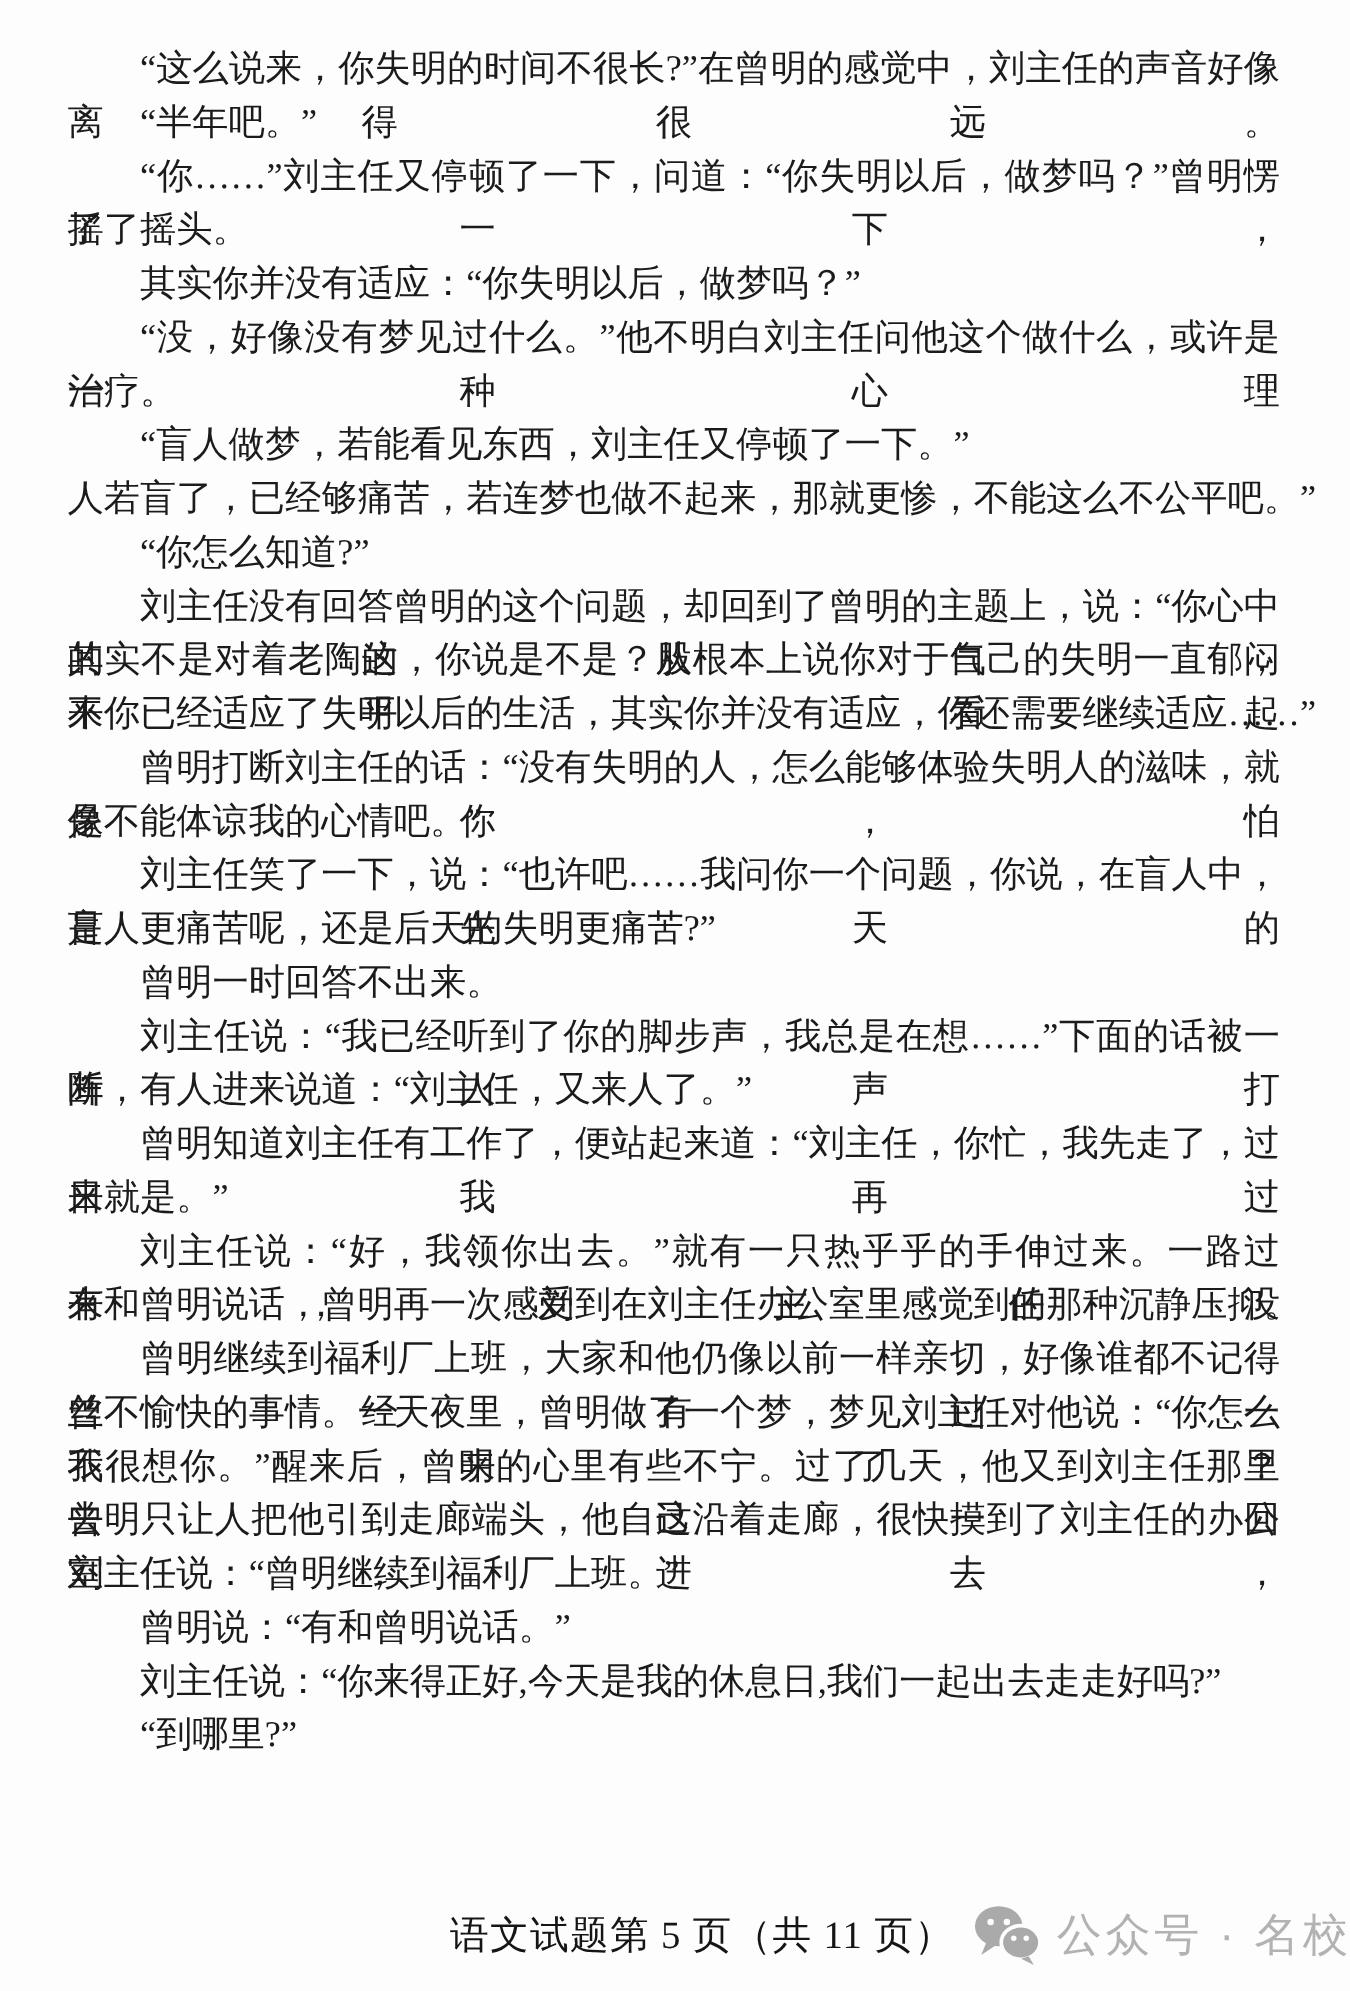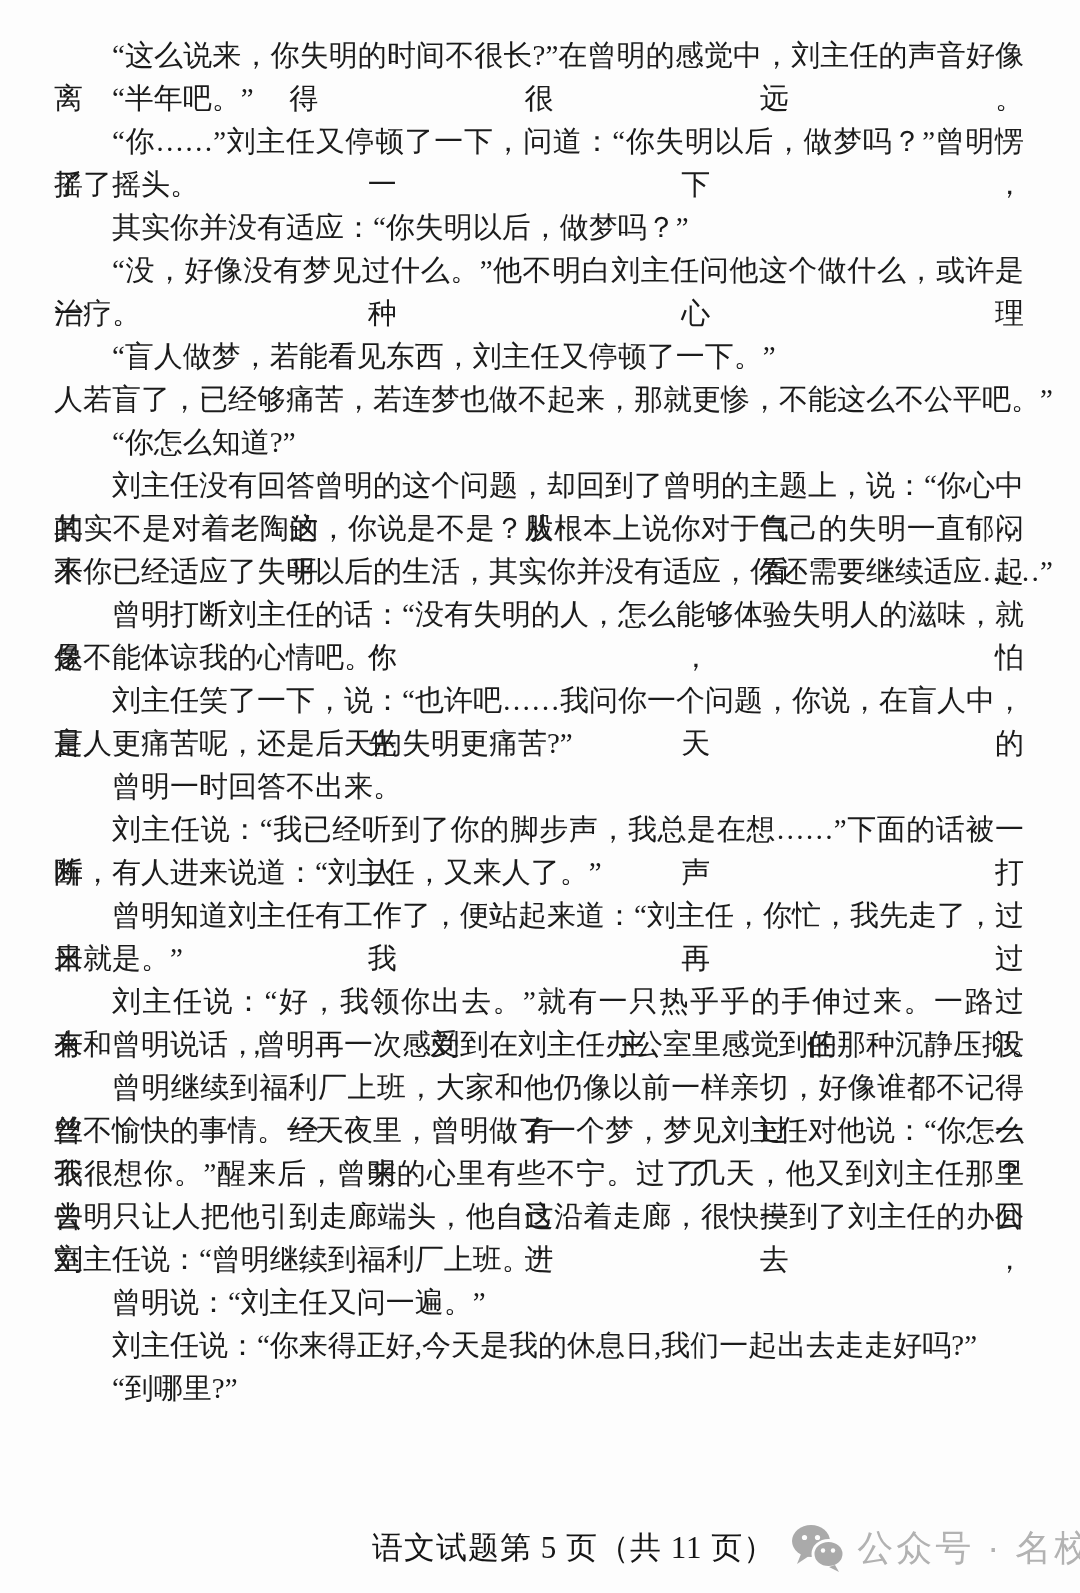--- a/index.html
+++ b/index.html
@@ -33,21 +33,21 @@
     text-indent: 58px;
   }
   .line.full {
     white-space: normal;
     text-align: justify;
     text-align-last: justify;
   }
   .footer {
     position: absolute;
     top: 1518px;
-    left: 12px;
+    left: 0;
     width: 942px;
     height: 60px;
     display: flex;
     align-items: center;
   }
   .page-info {
     margin-left: 360px;
     font-size: 31px;
     color: #151515;
     letter-spacing: 1px;
@@ -97,21 +97,21 @@
       <div class="line">断，有人进来说道：“刘主任，又来人了。”</div>
       <div class="line indent full">曾明知道刘主任有工作了，便站起来道：“刘主任，你忙，我先走了，过日我再过</div>
       <div class="line">来就是。”</div>
       <div class="line indent full">刘主任说：“好，我领你出去。”就有一只热乎乎的手伸过来。一路过来，刘主任没</div>
       <div class="line">有和曾明说话，曾明再一次感受到在刘主任办公室里感觉到的那种沉静压抑。</div>
       <div class="line indent full">曾明继续到福利厂上班，大家和他仍像以前一样亲切，好像谁都不记得曾经有过一</div>
       <div class="line full">丝不愉快的事情。一天夜里，曾明做了一个梦，梦见刘主任对他说：“你怎么不来了？</div>
       <div class="line full">我很想你。”醒来后，曾明的心里有些不宁。过了几天，他又到刘主任那里去，这一回</div>
       <div class="line full">曾明只让人把他引到走廊端头，他自己沿着走廊，很快摸到了刘主任的办公室，进去，</div>
       <div class="line">刘主任说：“曾明继续到福利厂上班。”</div>
-      <div class="line indent">曾明说：“刘主任又问一遍。”</div>
+      <div class="line indent">曾明说：“有和曾明说话。”</div>
       <div class="line indent">刘主任说：“你来得正好,今天是我的休息日,我们一起出去走走好吗?”</div>
       <div class="line indent">“到哪里?”</div>
     </div>
 
   <div class="footer">
     <div class="page-info">语文试题第 5 页（共 11 页）</div>
 
     <svg class="wm-icon" viewBox="0 0 54 48" xmlns="http://www.w3.org/2000/svg">
       <ellipse cx="20" cy="17" rx="19" ry="16" fill="#aaaaaa"></ellipse>
       <path d="M10 30 L6 40 L18 32 Z" fill="#aaaaaa"></path>

